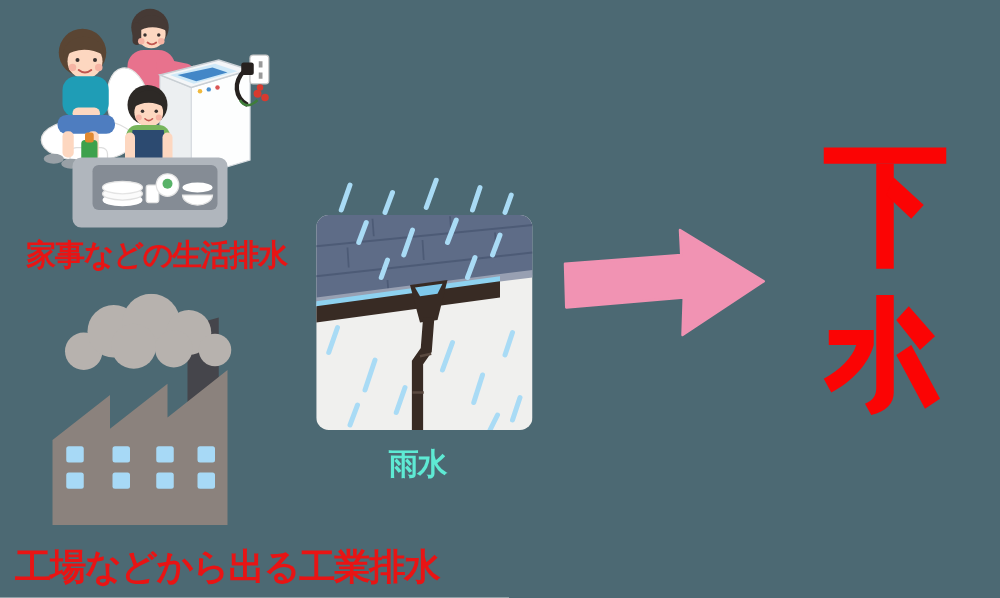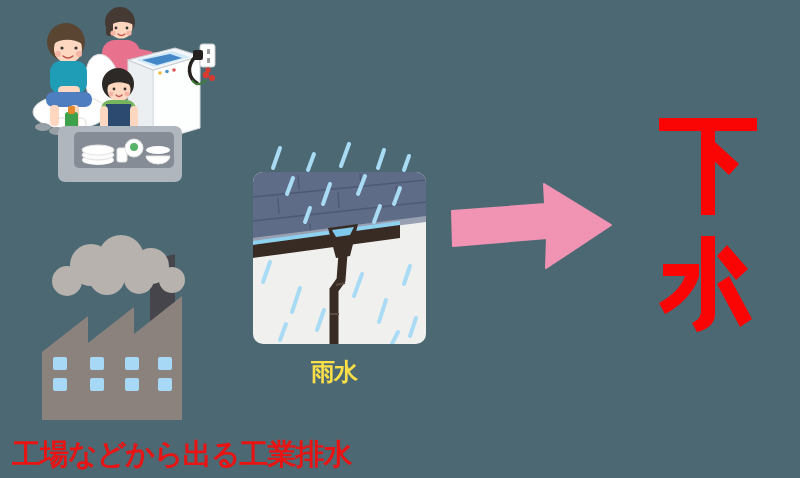--- a/index.html
+++ b/index.html
@@ -116,20 +116,21 @@
       <ellipse cx="88" cy="155" rx="16" ry="5" fill="#fbfbfb" stroke="#e0e0e0"></ellipse>
       <ellipse cx="88" cy="150" rx="16" ry="5" fill="#ffffff" stroke="#e4e4e4"></ellipse>
       <rect x="107" y="148" width="10" height="14" rx="2" fill="#ffffff" stroke="#e4e4e4"></rect>
       <circle cx="124" cy="148" r="9" fill="#ffffff" stroke="#e4e4e4"></circle>
       <circle cx="124" cy="147" r="4" fill="#58b368"></circle>
       <ellipse cx="148" cy="150" rx="12" ry="4" fill="#ffffff"></ellipse>
       <path d="M136,156 a12,8 0 0 0 24,0 Z" fill="#ffffff" stroke="#e4e4e4"></path>
     </g>
   </svg>
 
+  <div class="caption" id="caption-domestic" style="color: rgb(232, 20, 20);">家事などの生活排水</div>
 
   <svg class="abs" style="left:15px;top:235px" width="190" height="195" viewBox="0 0 190 195" aria-label="工場などから出る工業排水">
     <g>
       <polygon points="135,26 160,19 160,95 135,95" fill="#45454b"></polygon>
     </g>
     <g>
       <circle cx="52" cy="46" r="15" fill="#b7b2ae"></circle>
       <circle cx="76" cy="30" r="21" fill="#b7b2ae"></circle>
       <circle cx="106" cy="23" r="23" fill="#b7b2ae"></circle>
       <circle cx="136" cy="31" r="18" fill="#b7b2ae"></circle>
@@ -211,21 +212,21 @@
         <line x1="114" y1="132" x2="106" y2="154"></line>
         <line x1="138" y1="158" x2="131" y2="180"></line>
         <line x1="162" y1="124" x2="156" y2="142"></line>
         <line x1="168" y1="176" x2="162" y2="194"></line>
         <line x1="38" y1="182" x2="32" y2="198"></line>
         <line x1="150" y1="190" x2="144" y2="202"></line>
       </g>
     </g>
   </svg>
 
-  <div class="caption" id="caption-rain" style="color: #fde047;">雨水</div>
+  <div class="caption" id="caption-rain" style="color: #5eead4;">雨水</div>
 
   <svg class="abs" style="left:447px;top:178px" width="170" height="96" viewBox="0 0 170 96">
     <polygon points="5,33 98,26 97,6 164,47 99,90 100,60 6,68" fill="#f193b3" stroke="#f193b3" stroke-width="2" stroke-linejoin="round" style="fill: rgb(241, 147, 179); stroke: rgb(241, 147, 179);"></polygon>
   </svg>
 
   <svg class="abs" style="left:645px;top:112px" width="130" height="224" viewBox="0 0 130 224" role="img" aria-label="下水">
     <g fill="#fb0404" style="fill: rgb(251, 4, 4);">
 
       <g>
         <path d="M14,6 H112 V19 H14 Z"></path>

